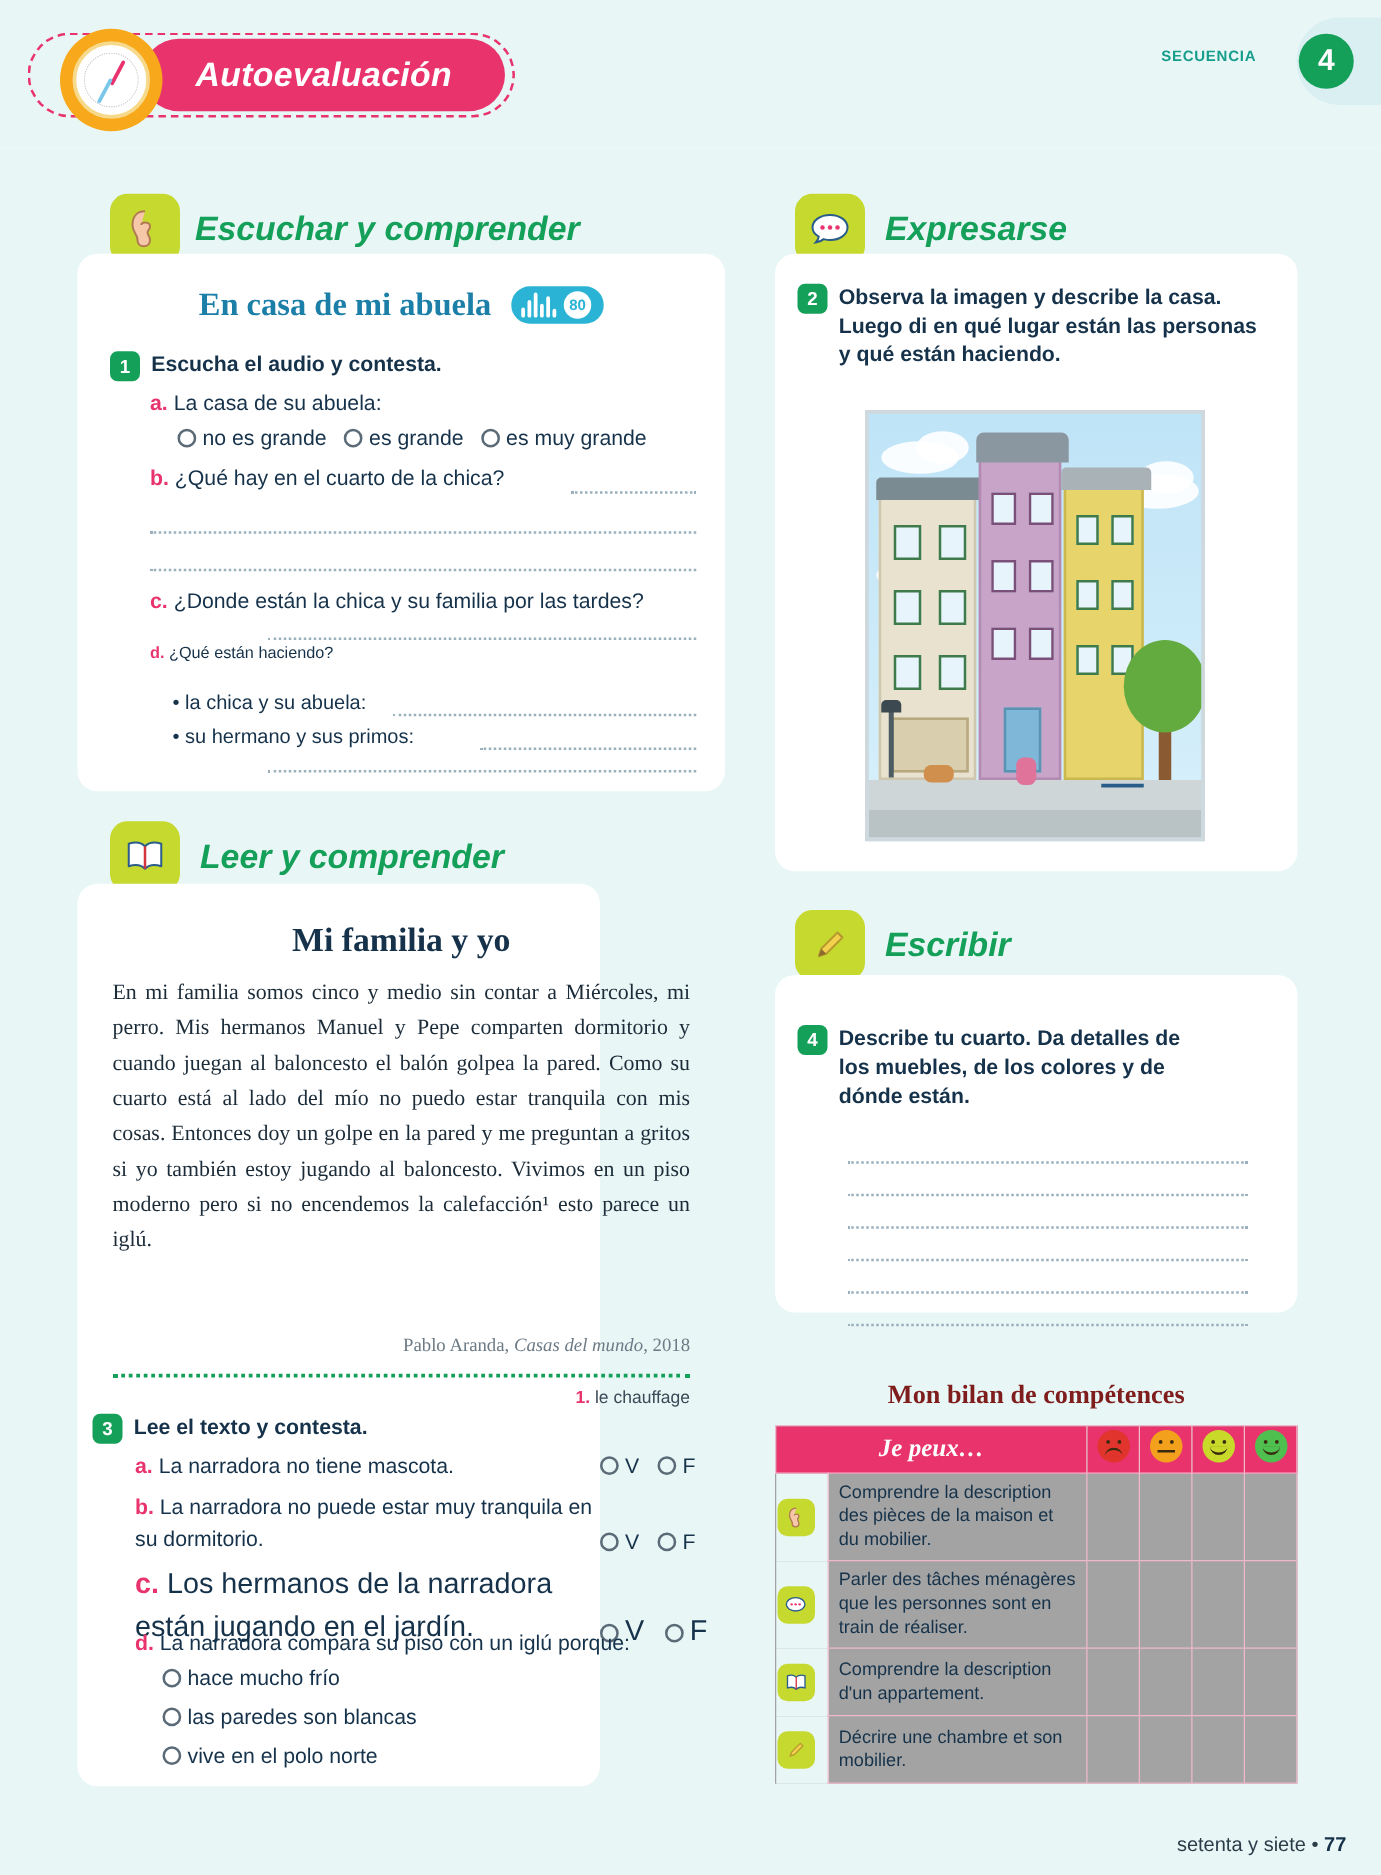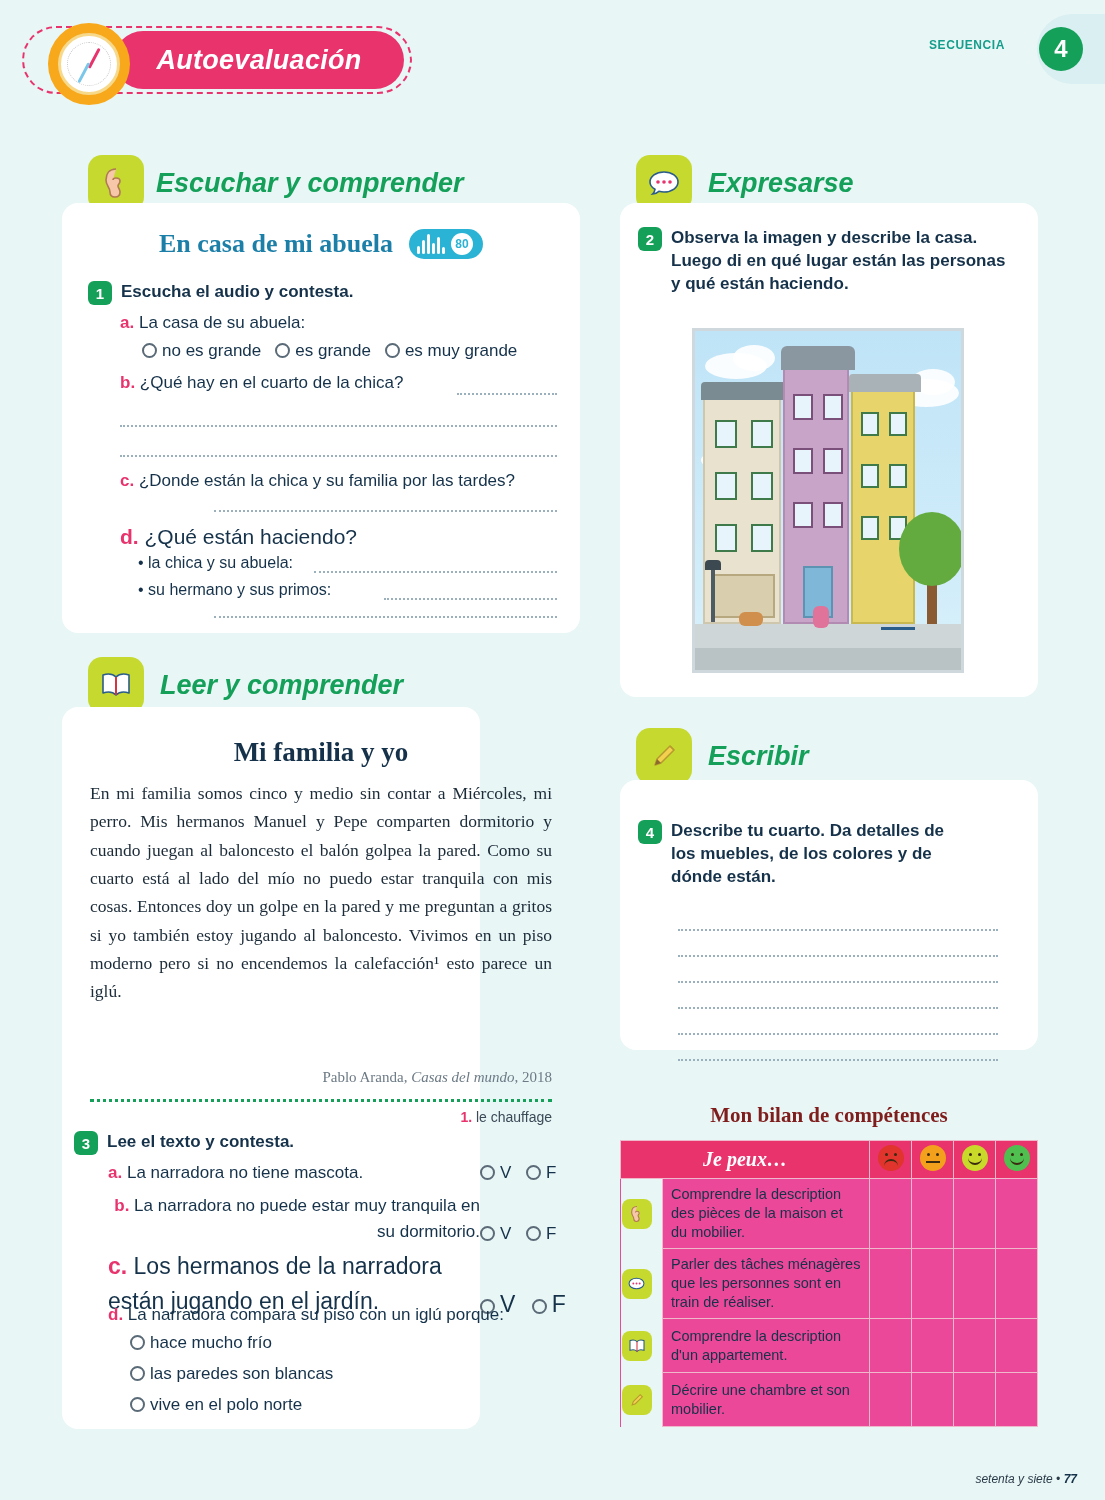--- a/index.html
+++ b/index.html
@@ -172,21 +172,21 @@
   .tree-trunk { position: absolute; background: #8a5a33; }
   .tree-top { position: absolute; border-radius: 50%; background: #63ab3f; }
 
   
   .bilan-title {
     text-align: center; font-family: "Liberation Serif", serif;
     font-weight: bold; font-size: 21px; color: #7f1d1d;
   }
   .bilan {
     position: absolute; border-collapse: collapse;
-    background: #ec4899;
+    background: #a3a3a3;
   }
   .bilan td, .bilan th { border: 1px solid #f0b9cb; }
   .bilan .hdr {
     background: #e8336d; color: #fff; font-style: italic; font-weight: bold;
     font-size: 20px; font-family: "Liberation Serif", serif;
     text-align: center;
   }
   .bilan .hdr-face { background: #e8336d; }
   .bilan .lbl { font-size: 14.5px; color: #15324a; padding: 6px 8px; line-height: 1.3; }
   .face { width: 26px; height: 26px; border-radius: 50%; display: inline-block; position: relative; }
@@ -207,21 +207,21 @@
   .mouth.sad { border-bottom: none; border-top: 2px solid #3a2a10; border-radius: 14px 14px 0 0; bottom: 5px; }
   .mouth.flat { border-bottom: 2px solid #3a2a10; border-radius: 0; height: 0; bottom: 8px; }
 
   .mini-ic {
     width: 30px; height: 30px; border-radius: 8px; background: #c6d92e;
     display: flex; align-items: center; justify-content: center; font-size: 15px;
   }
 
   .page-foot {
     position: absolute; right: 28px; bottom: 14px;
-    font-size: 12px; color: #2b3c49; font-style: italic;
+    font-size: 16px; color: #2b3c49;
   }
   .page-foot b { color: #15324a; }
 
   .write-lines div { border-bottom: 2px dotted #9bb0bd; height: 26px; }
 </style>
 </head>
 <body>
 
 <div class="top-band">
   <div class="top-band-inner"></div>
@@ -290,21 +290,21 @@
   <div style="position:absolute; left:395px; top:190px; width:100px;" class="dots-line"></div>
   <div style="position:absolute; left:58px; top:222px; width:437px;" class="dots-line"></div>
   <div style="position:absolute; left:58px; top:252px; width:437px;" class="dots-line"></div>
 
   <div style="position:absolute; left:58px; top:265px; width:450px; font-size:17px; color:#15324a; line-height:1.55;">
     <span class="q-letter">c.</span>
     <span>¿Donde están la chica y su familia por las tardes?</span>
   </div>
   <div style="position:absolute; left:152px; top:307px; width:343px;" class="dots-line"></div>
 
-  <div style="position:absolute; left:58px; top:322px; width:450px; font-size:21px; color:#15324a;">
+  <div style="position:absolute; left:58px; top:311px; width:450px; font-size:13px; color:#15324a;">
     <span class="q-letter">d.</span>
     <span>¿Qué están haciendo?</span>
   </div>
   <div style="position:absolute; left:76px; top:351px; font-size:16px; color:#15324a;">
     • <span>la chica y su abuela:</span>
   </div>
   <div style="position:absolute; left:252px; top:368px; width:243px;" class="dots-line"></div>
   <div style="position:absolute; left:76px; top:378px; font-size:16px; color:#15324a;">
     • <span>su hermano y sus primos:</span>
   </div>
@@ -345,21 +345,21 @@
   </div>
 
   <div style="position:absolute; left:46px; top:456px; width:460px; font-size:17px; color:#15324a; display:flex;">
     <span style="width:372px;"><span class="q-letter">a.</span>
       <span>La narradora no tiene mascota.</span></span>
     <span><span class="radio"></span><span>V</span>
       <span class="radio" style="margin-left:10px;"></span><span>F</span></span>
   </div>
 
   <div style="position:absolute; left:46px; top:486px; width:460px; font-size:17px; color:#15324a; display:flex;">
-    <span style="width:372px; line-height:1.5;text-align:right;"><span class="q-letter">b.</span>
+    <span style="width:372px; line-height:1.5;"><span class="q-letter">b.</span>
       <span>La narradora no puede estar muy tranquila en su dormitorio.</span></span>
     <span style="align-self:flex-end;"><span class="radio"></span><span>V</span>
       <span class="radio" style="margin-left:10px;"></span><span>F</span></span>
   </div>
 
   <div style="position:absolute; left:46px; top:542px; width:460px; font-size:23px; color:#15324a; display:flex;">
     <span style="width:372px; line-height:1.5;"><span class="q-letter">c.</span>
       <span>Los hermanos de la narradora están jugando en el jardín.</span></span>
     <span style="align-self:flex-end;"><span class="radio"></span><span>V</span>
       <span class="radio" style="margin-left:10px;"></span><span>F</span></span>

